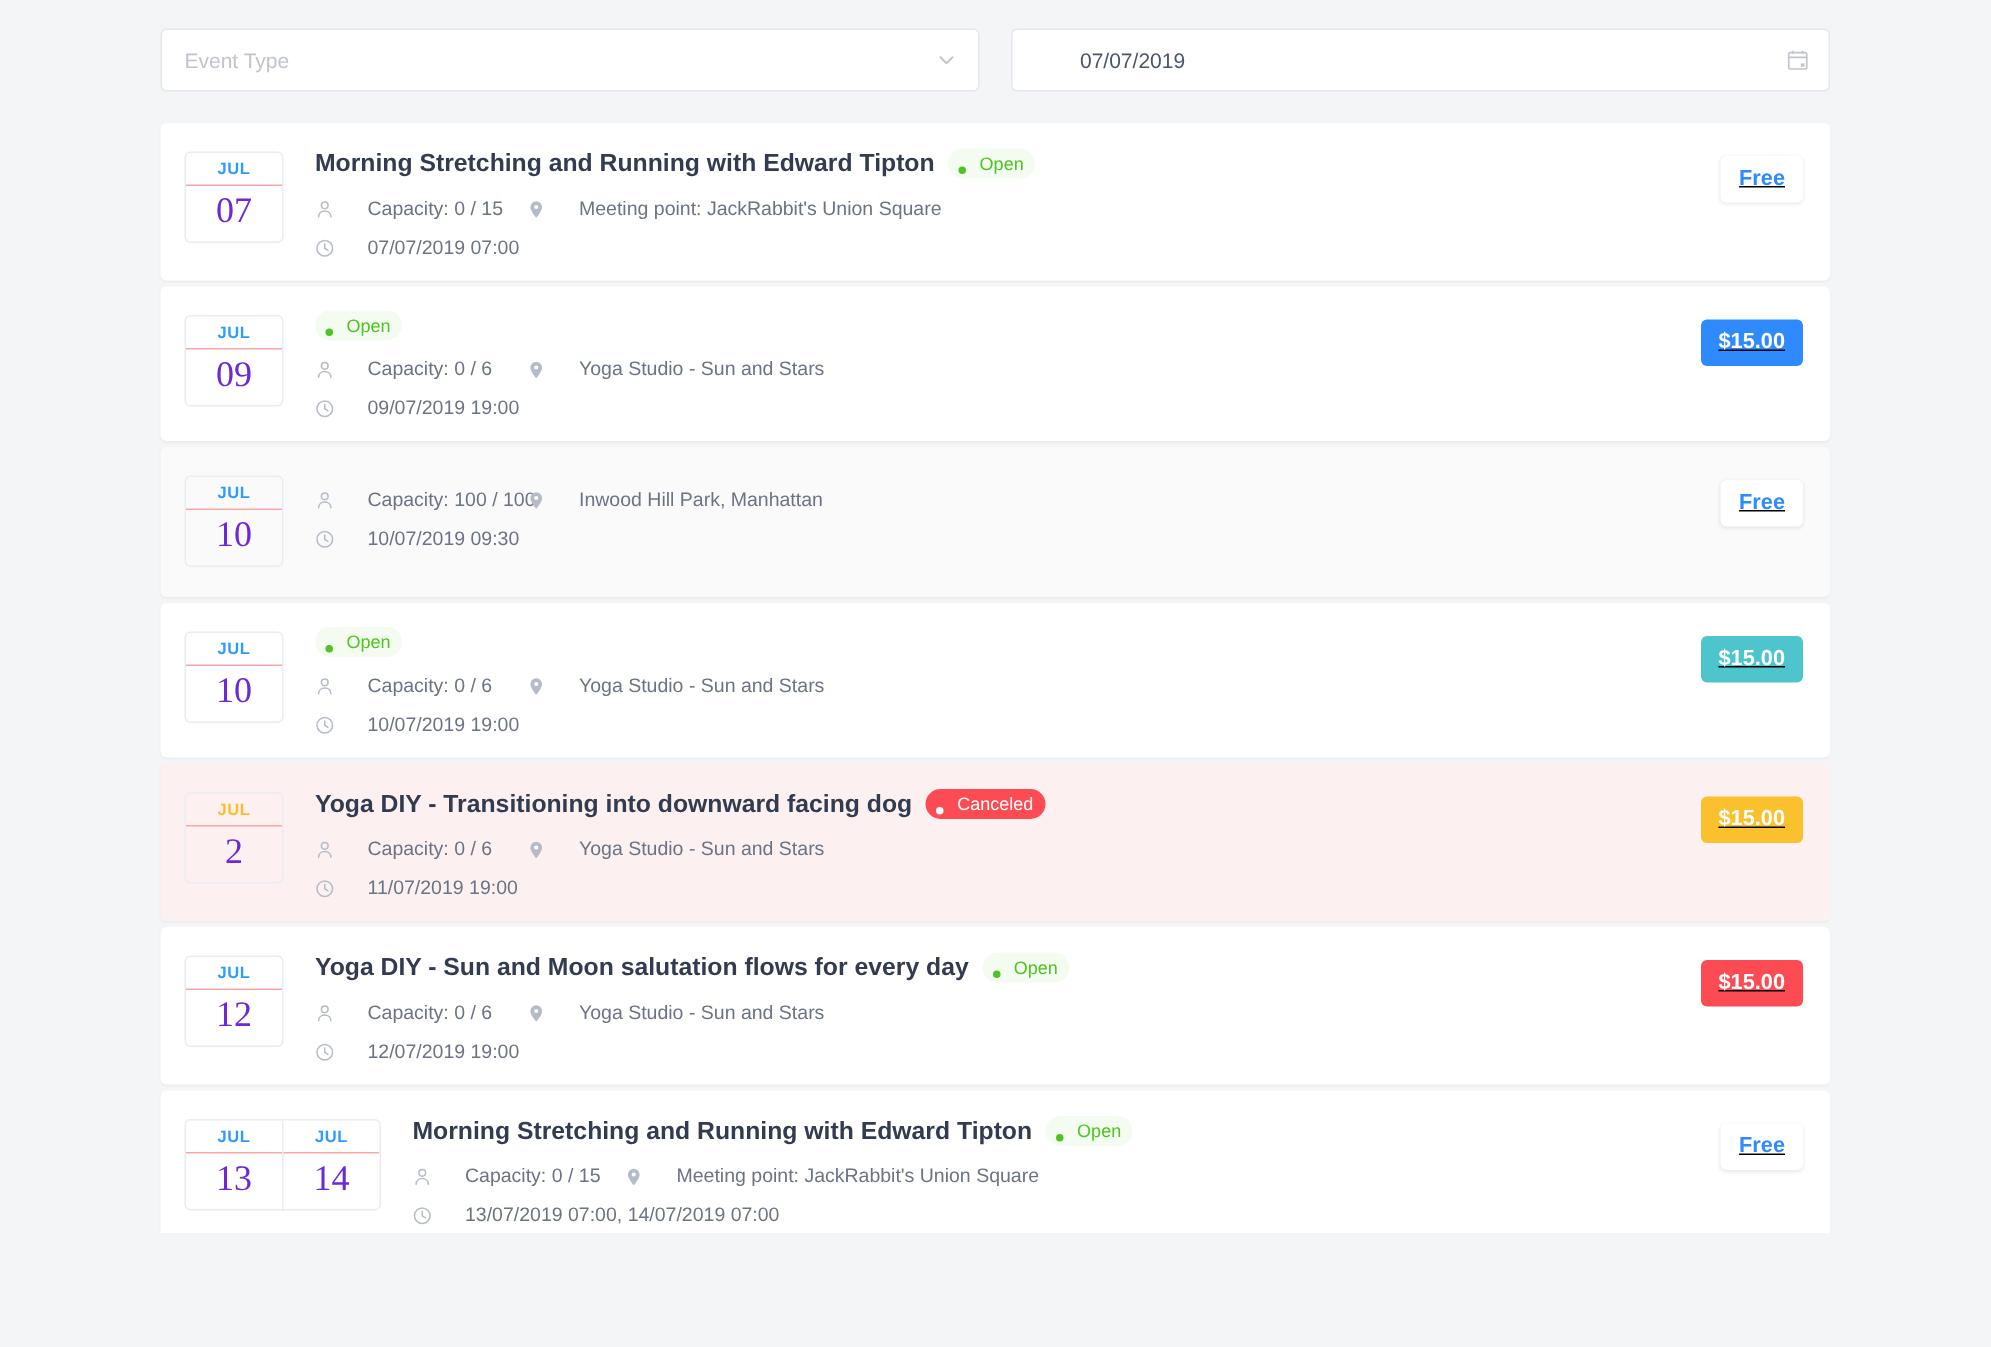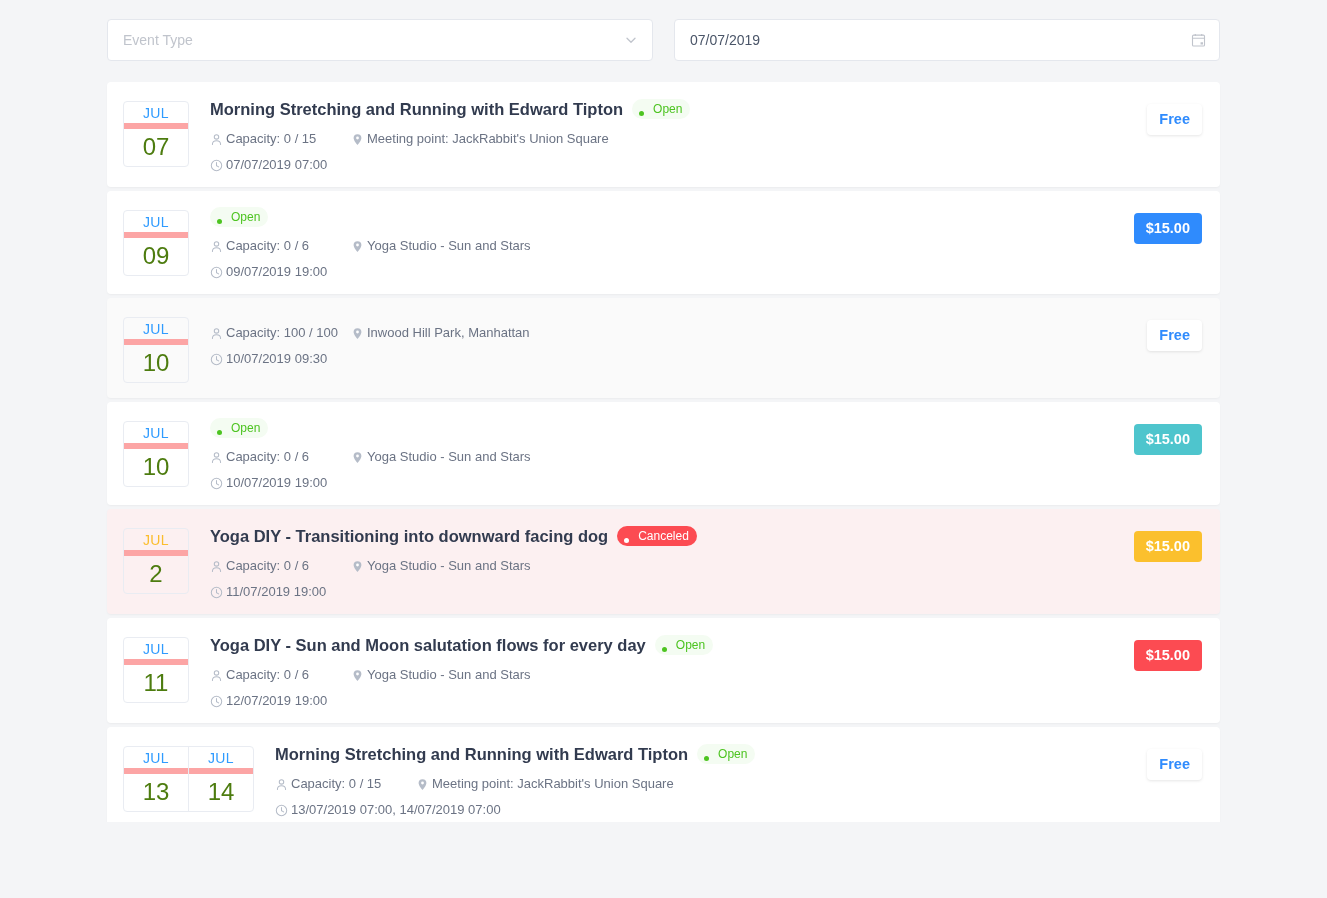--- a/index.html
+++ b/index.html
@@ -37,20 +37,21 @@
     position: relative;
     padding: 0 15px;
   }
   .filter-field.select .placeholder {
     color: #c0c4cc;
     font-size: 14px;
   }
   .filter-field.date .value {
     color: #4a5568;
     font-size: 14px;
+    margin-left: 30px;
   }
   .chevron-down {
     position: absolute;
     right: 14px;
     top: 50%;
     transform: translateY(-50%);
     width: 14px;
     height: 14px;
     color: #c0c4cc;
     display: block;
@@ -100,35 +101,36 @@
     width: 64px;
     display: flex;
     flex-direction: column;
     align-items: stretch;
     text-align: center;
   }
   .date-col + .date-col {
     border-left: 1px solid #e9ecf2;
   }
   .date-month {
-    font-size: 14px;
-    font-weight: normal;
+    font-size: 11px;
+    font-weight: bold;
     letter-spacing: 0.4px;
     color: #2f9bff;
     padding: 4px 0 3px 0;
-    border-bottom: 6px solid #fca5a5;
+    border-bottom: 1px solid #fca5a5;
     line-height: 14px;
   }
   .date-month.warn { color: #fbbd2d; }
   .date-day {
     font-size: 24px;
-    color: #4d7c0f;
+    color: #6d28d9;
     padding: 3px 0 5px 0;
     line-height: 29px;
     font-weight: normal;
+    font-family: Liberation Serif, serif;
   }
 
   
   .event-body {
     flex: 1 1 auto;
     padding-left: 21px;
     padding-top: 2px;
     min-width: 0;
   }
   .event-title-row {
@@ -172,21 +174,21 @@
     flex-direction: column;
     gap: 10px;
   }
   .meta-row {
     display: flex;
     align-items: center;
   }
   .meta-item {
     display: flex;
     align-items: center;
-    gap: 3px;
+    gap: 22px;
     font-size: 13px;
     color: #6b7384;
     line-height: 16px;
     white-space: nowrap;
   }
   .meta-item.capacity { width: 141px; }
   .meta-icon {
     width: 13px;
     height: 13px;
     color: #b5bcc8;
@@ -194,20 +196,21 @@
     display: inline-block;
   }
 
   
   .price-wrap {
     flex: 0 0 auto;
     padding-top: 8px;
     padding-right: 2px;
     display: flex;
     align-items: flex-end;
+    text-decoration: underline;
   }
   .price-badge {
     font-size: 14.5px;
     font-weight: bold;
     border-radius: 4px;
     padding: 7px 12px;
     line-height: 17px;
     white-space: nowrap;
     text-align: center;
   }
@@ -481,21 +484,21 @@
           </div>
         </div>
         <div class="price-wrap">
           <div class="price-badge price-yellow">$15.00</div>
         </div>
       </div>
       <div class="event-card">
         <div class="date-block">
           <div class="date-col">
             <div class="date-month">JUL</div>
-            <div class="date-day">11</div>
+            <div class="date-day">12</div>
           </div>
         </div>
         <div class="event-body">
           <div class="event-title-row">
             <span class="event-title">Yoga DIY - Sun and Moon salutation flows for every day</span>
             <span class="status-badge status-open">
               <span class="dot"></span>
               <span>Open</span>
             </span>
           </div>

